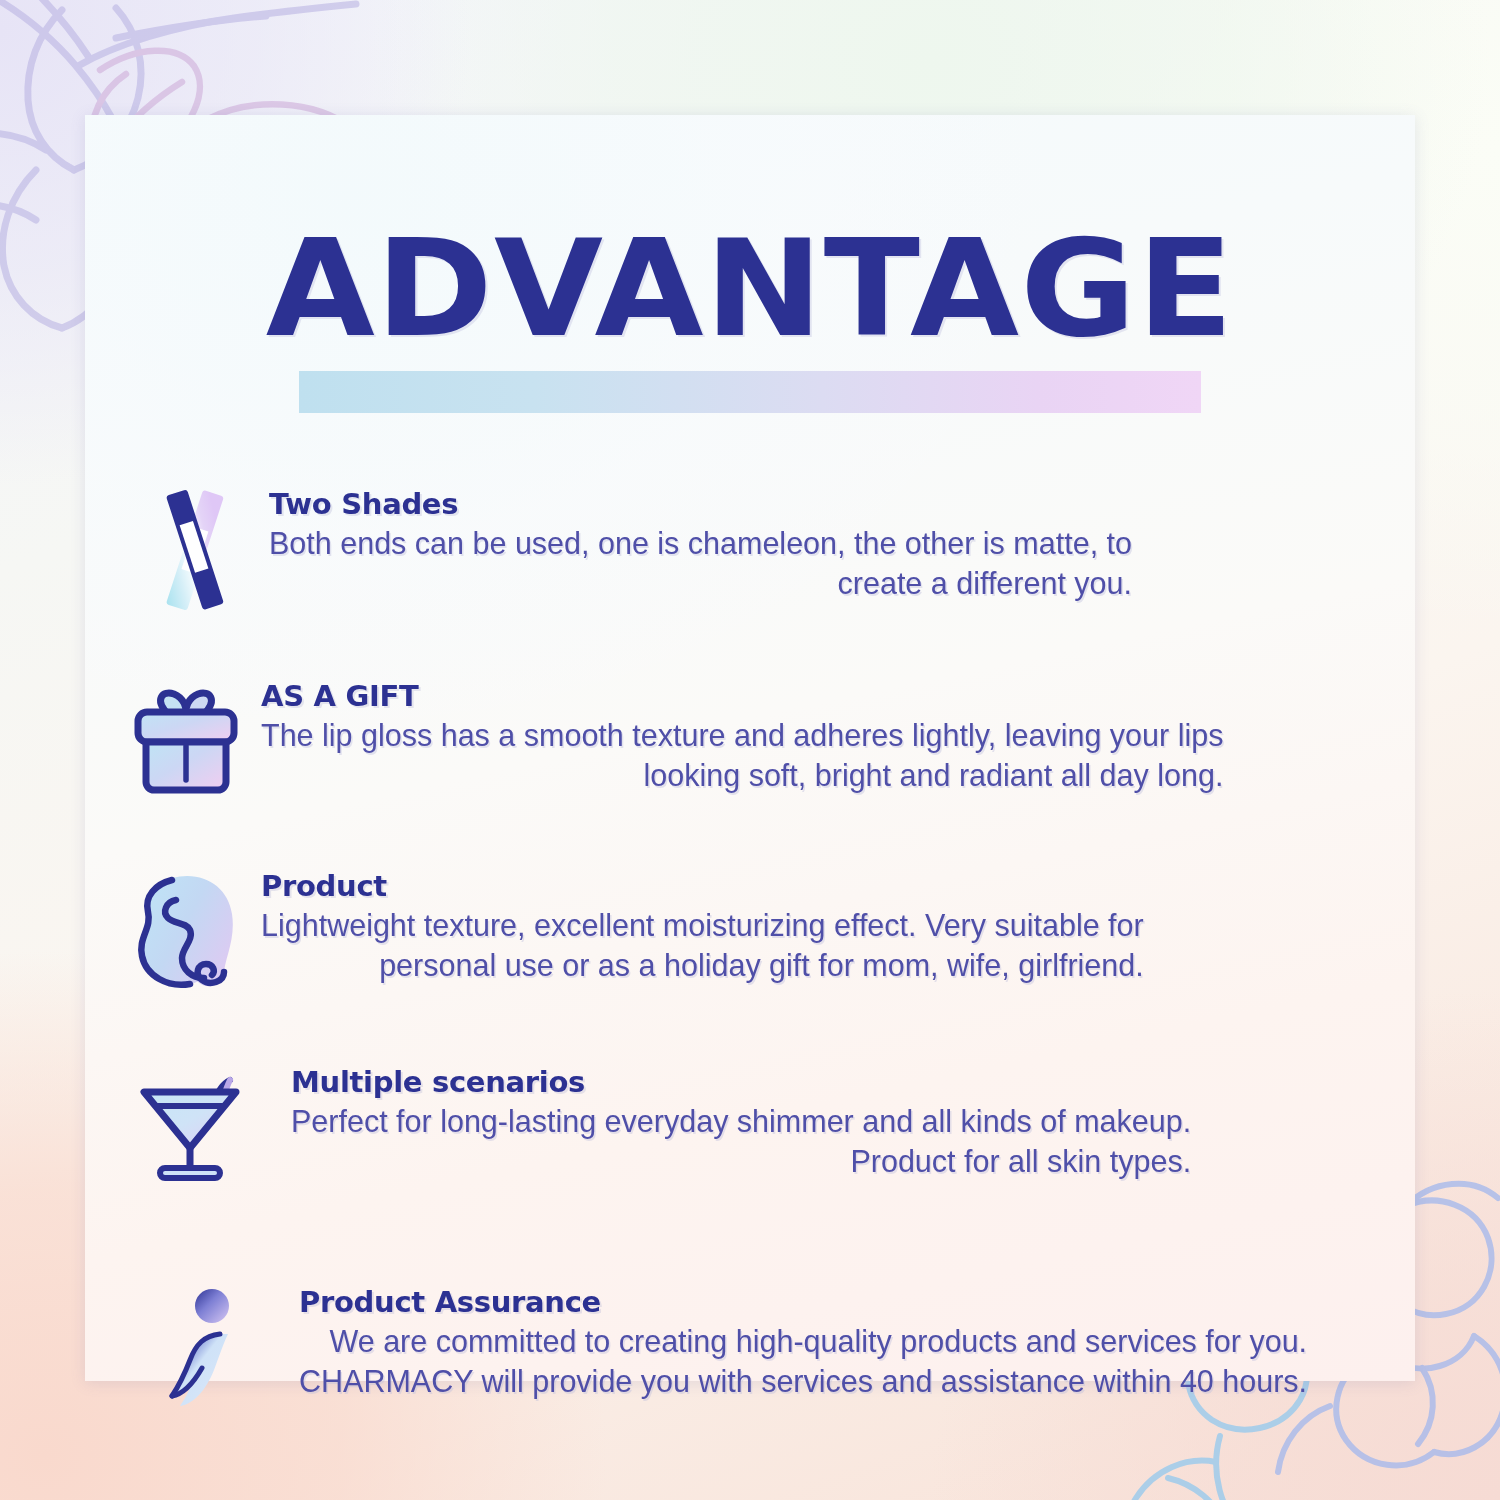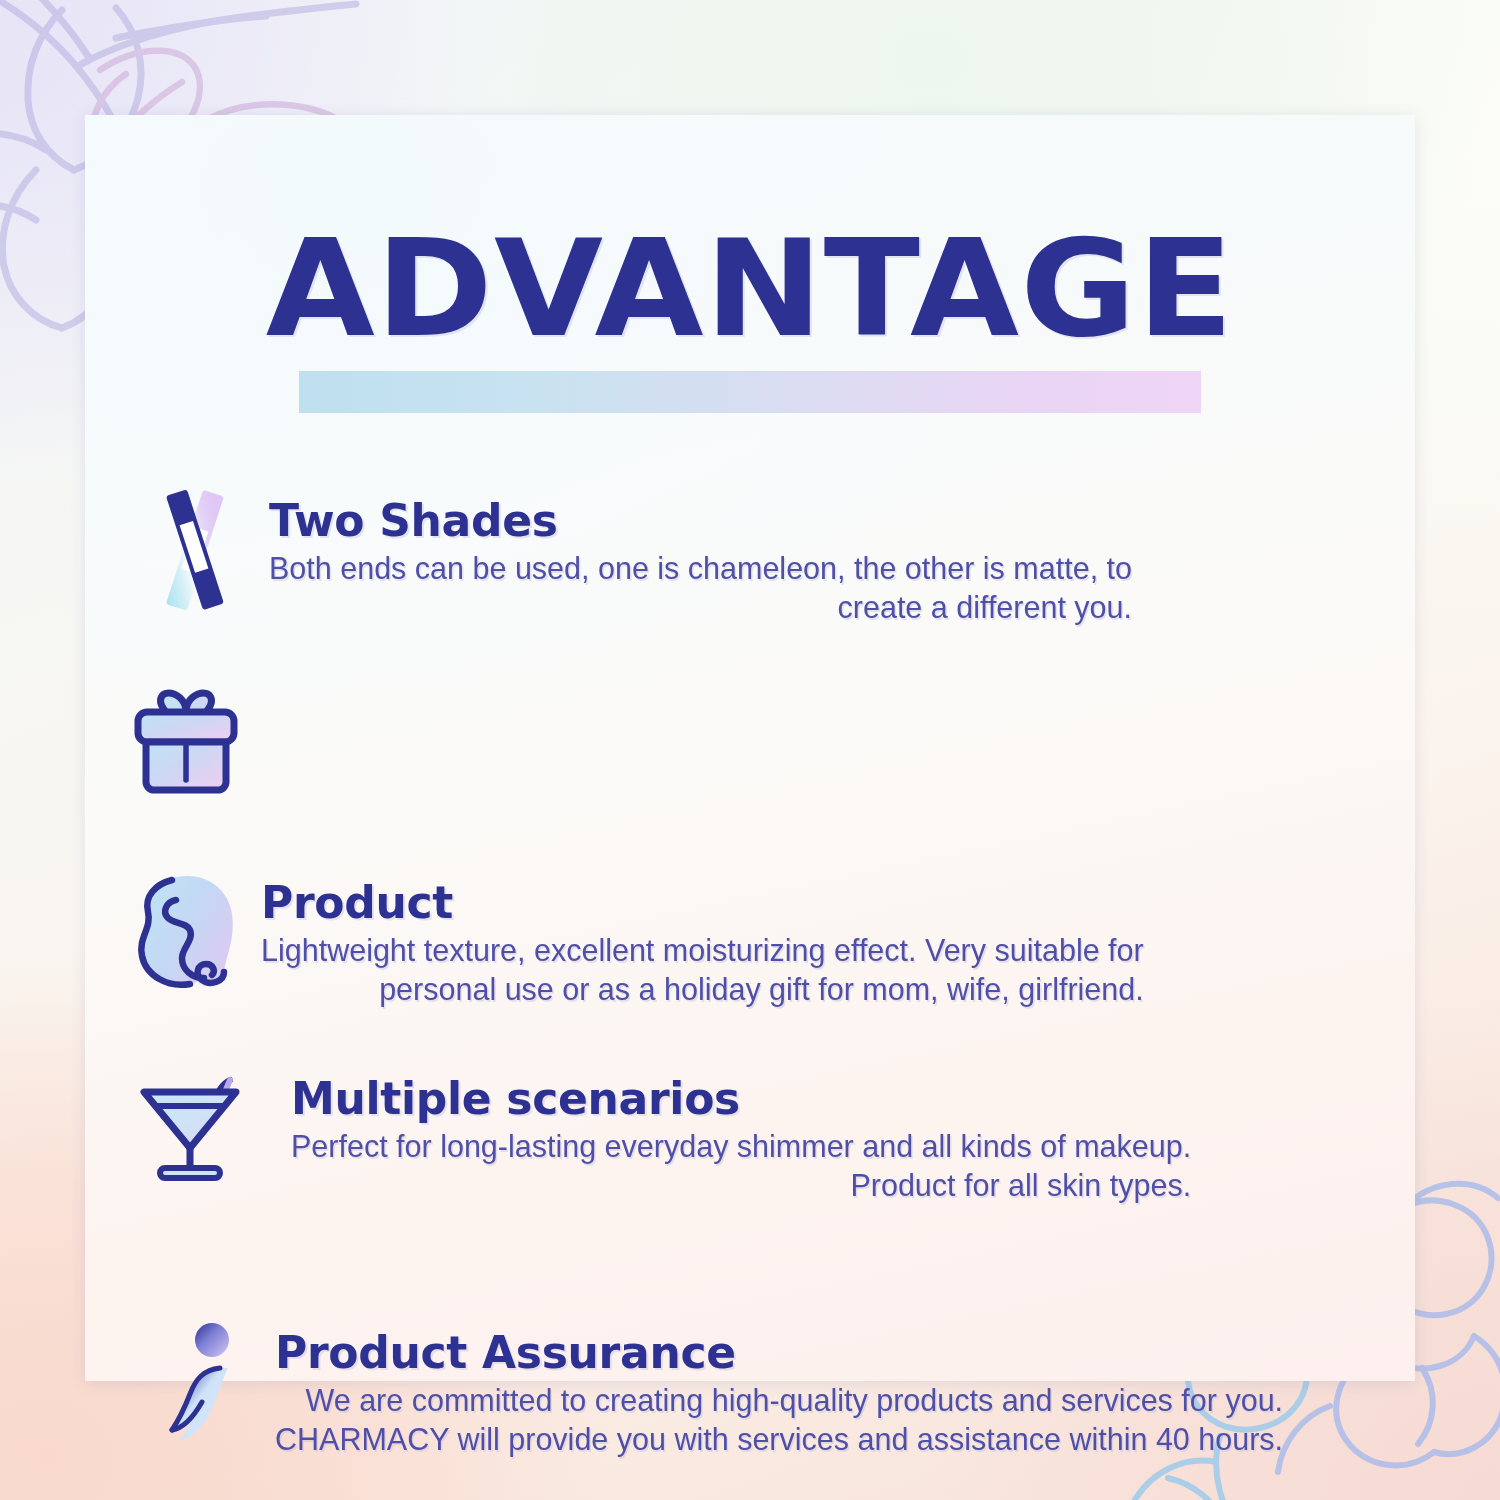--- a/index.html
+++ b/index.html
@@ -110,44 +110,44 @@
     align-items: center;
     justify-content: center;
     margin-right: 16px;
   }
   .feature-text {
     padding-top: 4px;
   }
   .feature-title {
     font-family: "DejaVu Sans", sans-serif;
     font-weight: 700;
-    font-size: 44px;
+    font-size: 29px;
     line-height: 1.08;
     color: #2c3192;
     letter-spacing: -0.3px;
-    margin: 8px 0 4px 0;
+    margin: 0 0 4px 0;
     text-shadow: 2px 2px 0 rgba(185,185,215,0.35);
   }
   .feature-body {
     font-family: "Liberation Sans", sans-serif;
     font-weight: 400;
     font-size: 30.5px;
     line-height: 1.30;
     color: #4f4fa8;
     margin: 0;
     white-space: pre-line;
     text-shadow: 1.5px 1.5px 0 rgba(190,190,220,0.40);
     text-align: right;
   }
 
   #feature-0 { top: 370px; }
   #feature-1 { top: 562px; left: 42px; }
   #feature-2 { top: 752px; left: 42px; }
   #feature-3 { top: 948px; left: 46px; gap: 26px; }
-  #feature-4 { top: 1202px; left: 56px; }
+  #feature-4 { top: 1168px; left: 56px; gap: 24px; }
 </style>
 </head>
 <body>
 
 <div id="canvas">
 
   <svg class="deco" id="deco-topleft" viewBox="0 0 440 400" fill="none">
     <g stroke="#b7b1e2" stroke-width="7" stroke-linecap="round" stroke-linejoin="round" fill="none">
       <path d="M-10 8 C 40 30, 78 58, 110 96 C 140 132, 158 166, 170 206"></path>
       <path d="M40 -6 C 72 22, 100 52, 122 86"></path>
@@ -244,20 +244,25 @@
           <path d="M40 30 C 26 16, 34 6, 46 10 C 56 14, 59 24, 58 30" stroke="#2c3192" stroke-width="7" fill="#c5e2f3" stroke-linejoin="round"></path>
           <path d="M76 30 C 90 16, 82 6, 70 10 C 60 14, 57 24, 58 30" stroke="#2c3192" stroke-width="7" fill="#cdd9f2" stroke-linejoin="round"></path>
 
           <rect x="10" y="28" width="96" height="30" rx="9" fill="url(#giftGrad)" stroke="#2c3192" stroke-width="7"></rect>
 
           <path d="M18 58 h80 v40 a8 8 0 0 1 -8 8 h-64 a8 8 0 0 1 -8 -8 z" fill="url(#giftGrad)" stroke="#2c3192" stroke-width="7" stroke-linejoin="round"></path>
 
           <line x1="58" y1="62" x2="58" y2="96" stroke="#2c3192" stroke-width="5.5" stroke-linecap="round"></line>
         </svg>
       </div>
+      <div class="feature-text">
+        <h2 class="feature-title">AS A GIFT</h2>
+        <p class="feature-body">The lip gloss has a smooth texture and adheres lightly, leaving your lips
+looking soft, bright and radiant all day long.</p>
+      </div>
     </div>
 
     <div class="feature" id="feature-2">
       <div class="feature-icon">
         <svg width="116" height="120" viewBox="0 0 116 120" fill="none">
           <defs>
             <linearGradient id="hairGrad" x1="0" y1="0.2" x2="1" y2="0.85">
               <stop offset="0" stop-color="#bfe3f6"></stop>
               <stop offset="0.45" stop-color="#c3d8f3"></stop>
               <stop offset="1" stop-color="#dfc9f2"></stop>

